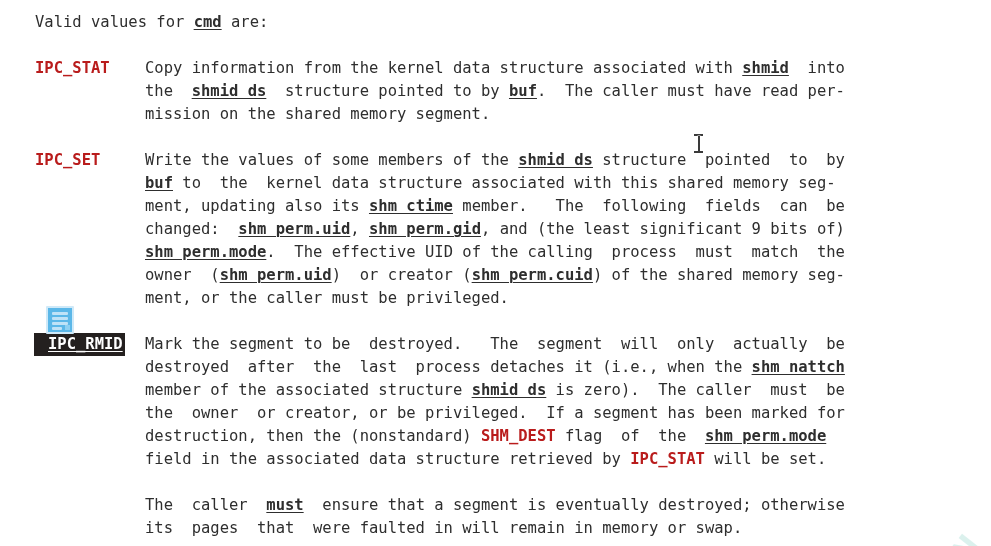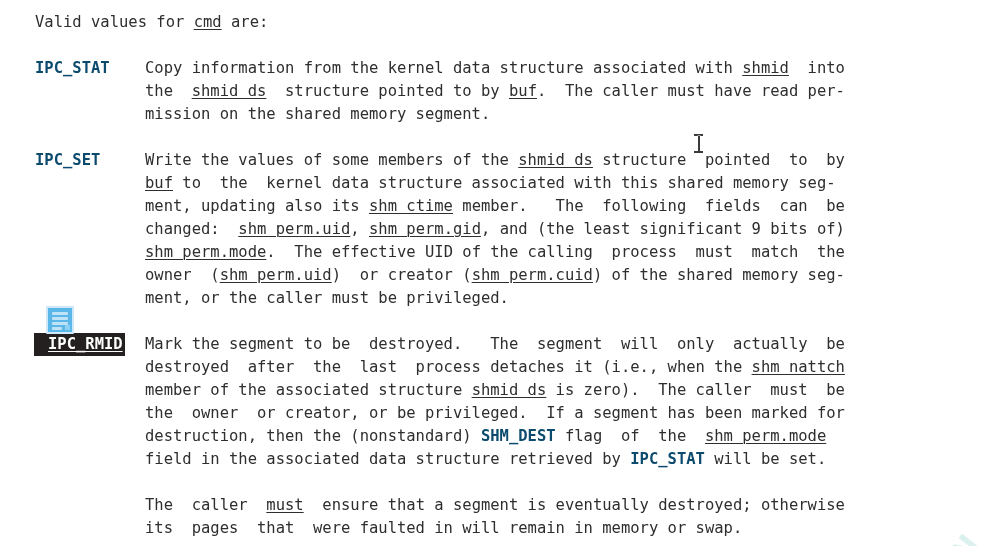--- a/index.html
+++ b/index.html
@@ -49,27 +49,28 @@
   }
   .line {
     height: 23px;
     white-space: pre;
     padding-left: 35px;
     box-sizing: border-box;
   }
 
   b, .b {
     font-weight: 700;
-    color: #0c4a6e;
+    color: #b91c1c;
   }
   .u {
     text-decoration: underline;
     text-decoration-thickness: 1px;
     text-underline-offset: 2px;
     color: #2e2e2e;
+    font-weight: bold;
   }
 
   
   .hl {
     background: #24201f;
     color: #ffffff;
     font-weight: 700;
     text-decoration: underline;
     text-decoration-color: #ffffff;
     text-decoration-thickness: 1px;

